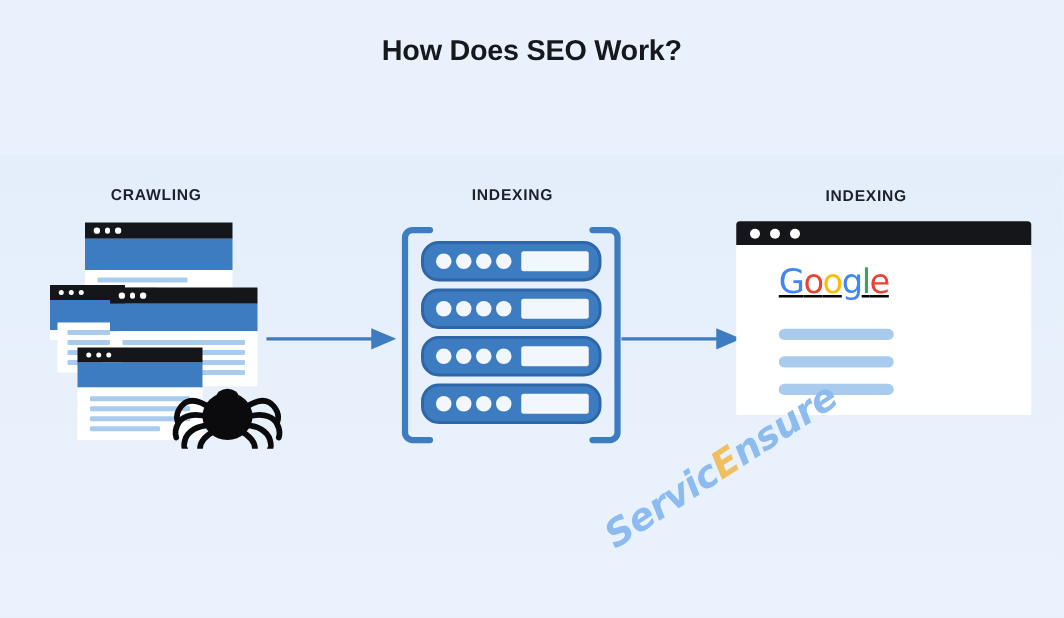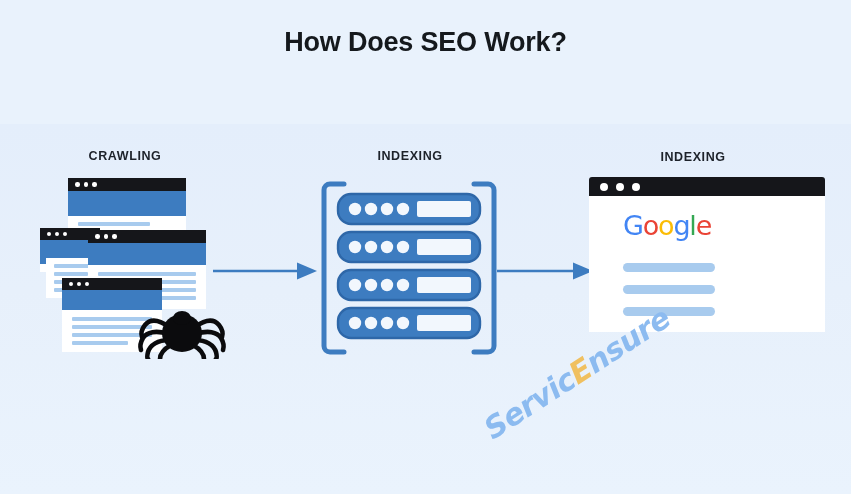--- a/index.html
+++ b/index.html
@@ -28,21 +28,21 @@
     width: 851px;
     height: 370px;
     background: linear-gradient(180deg, #e4eefb 0%, #e7f0fb 45%, #eaf3fd 100%);
   }
   .title {
     position: absolute;
     left: 0;
     top: 27px;
     width: 851px;
     text-align: center;
-    font-size: 27px;
+    font-size: 23px;
     font-weight: bold;
     color: #15191d;
     letter-spacing: -0.2px;
   }
   .stage-label {
     position: absolute;
     font-size: 12.5px;
     font-weight: bold;
     color: #1d222a;
     letter-spacing: 0.6px;
@@ -61,21 +61,21 @@
     box-sizing: border-box;
     display: flex;
     align-items: center;
     gap: 4px;
     padding-left: 7px;
   }
   .win .dot {
     border-radius: 50%;
     background: #ffffff;
   }
-  .win .body { background: #ffffff; width: 100%; }
+  .win .body { background: #ffffff; width: 100%; text-decoration: underline; }
   .win .hero { background: #3d7cc0; width: 100%; }
   .line { background: #a8cbee; border-radius: 1px; }
 
   
   #winA { left: 68px; top: 178px; width: 118px; z-index: 3; }
   #winA .bar  { height: 13px; }
   #winA .dot  { width: 4.5px; height: 4.5px; }
   #winA .hero { height: 25px; }
   #winA .body { padding: 6px 0 7px 10px; box-sizing: border-box; height: 45px; }
   #winA .line { height: 3.5px; margin-bottom: 4px; }

